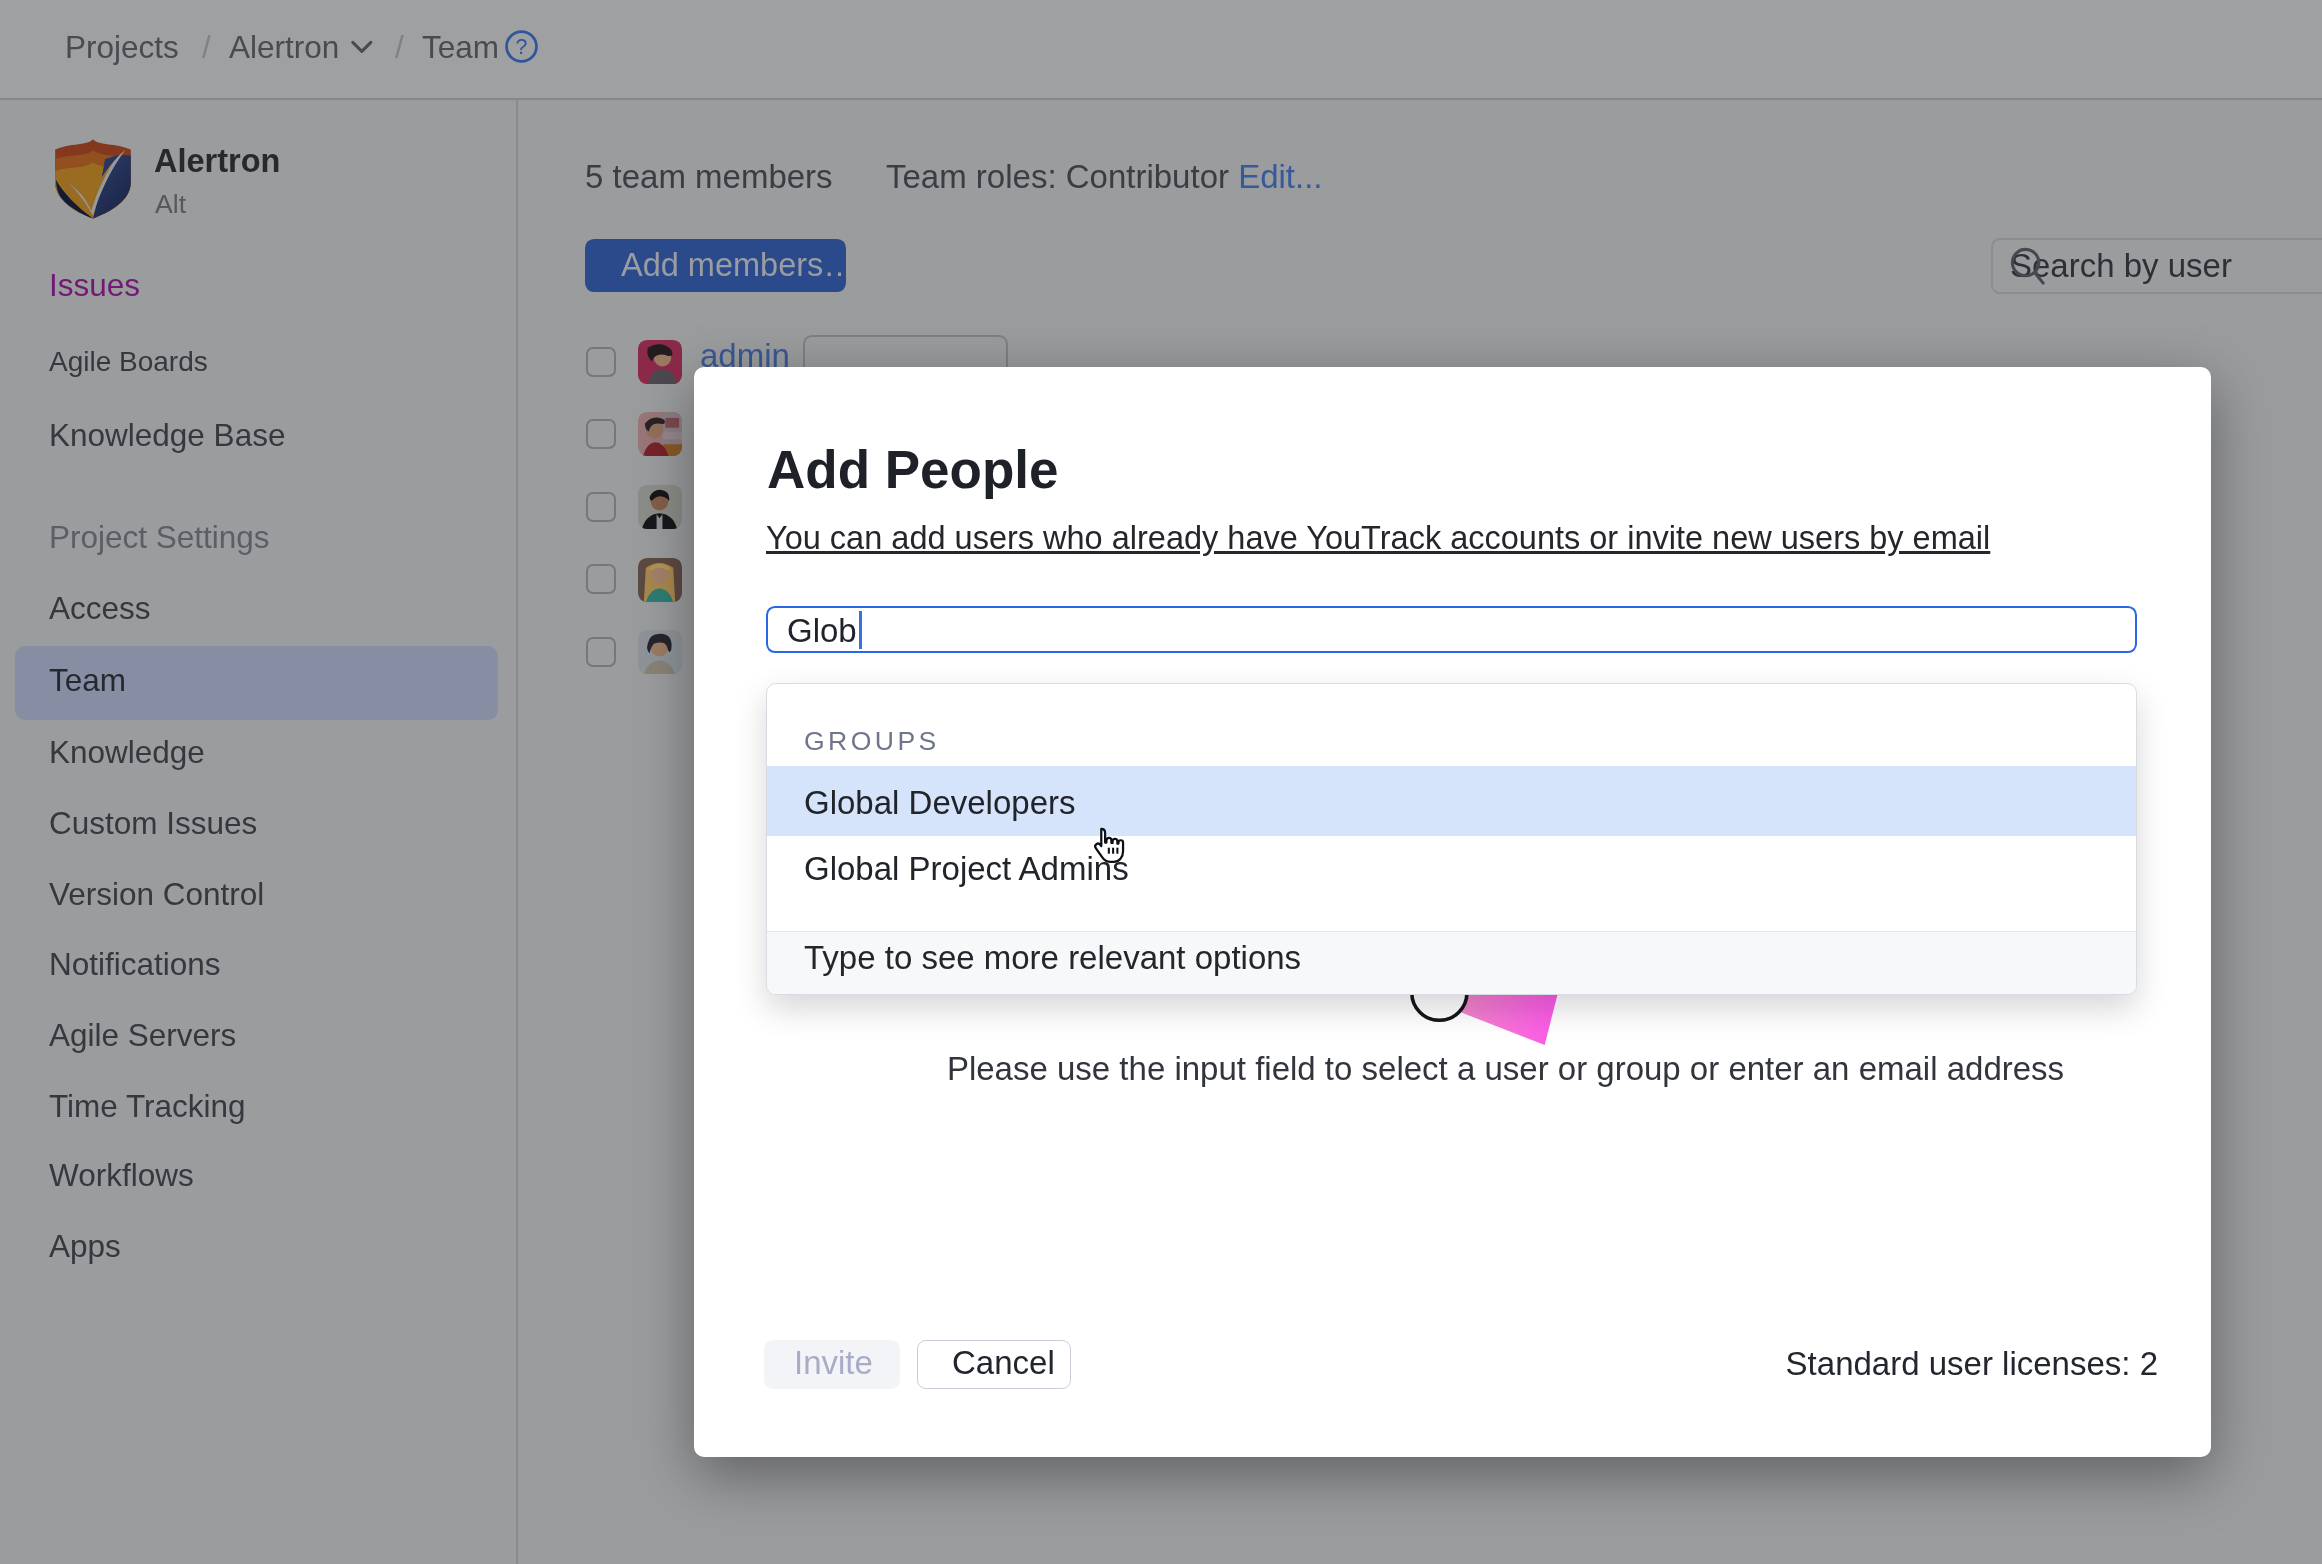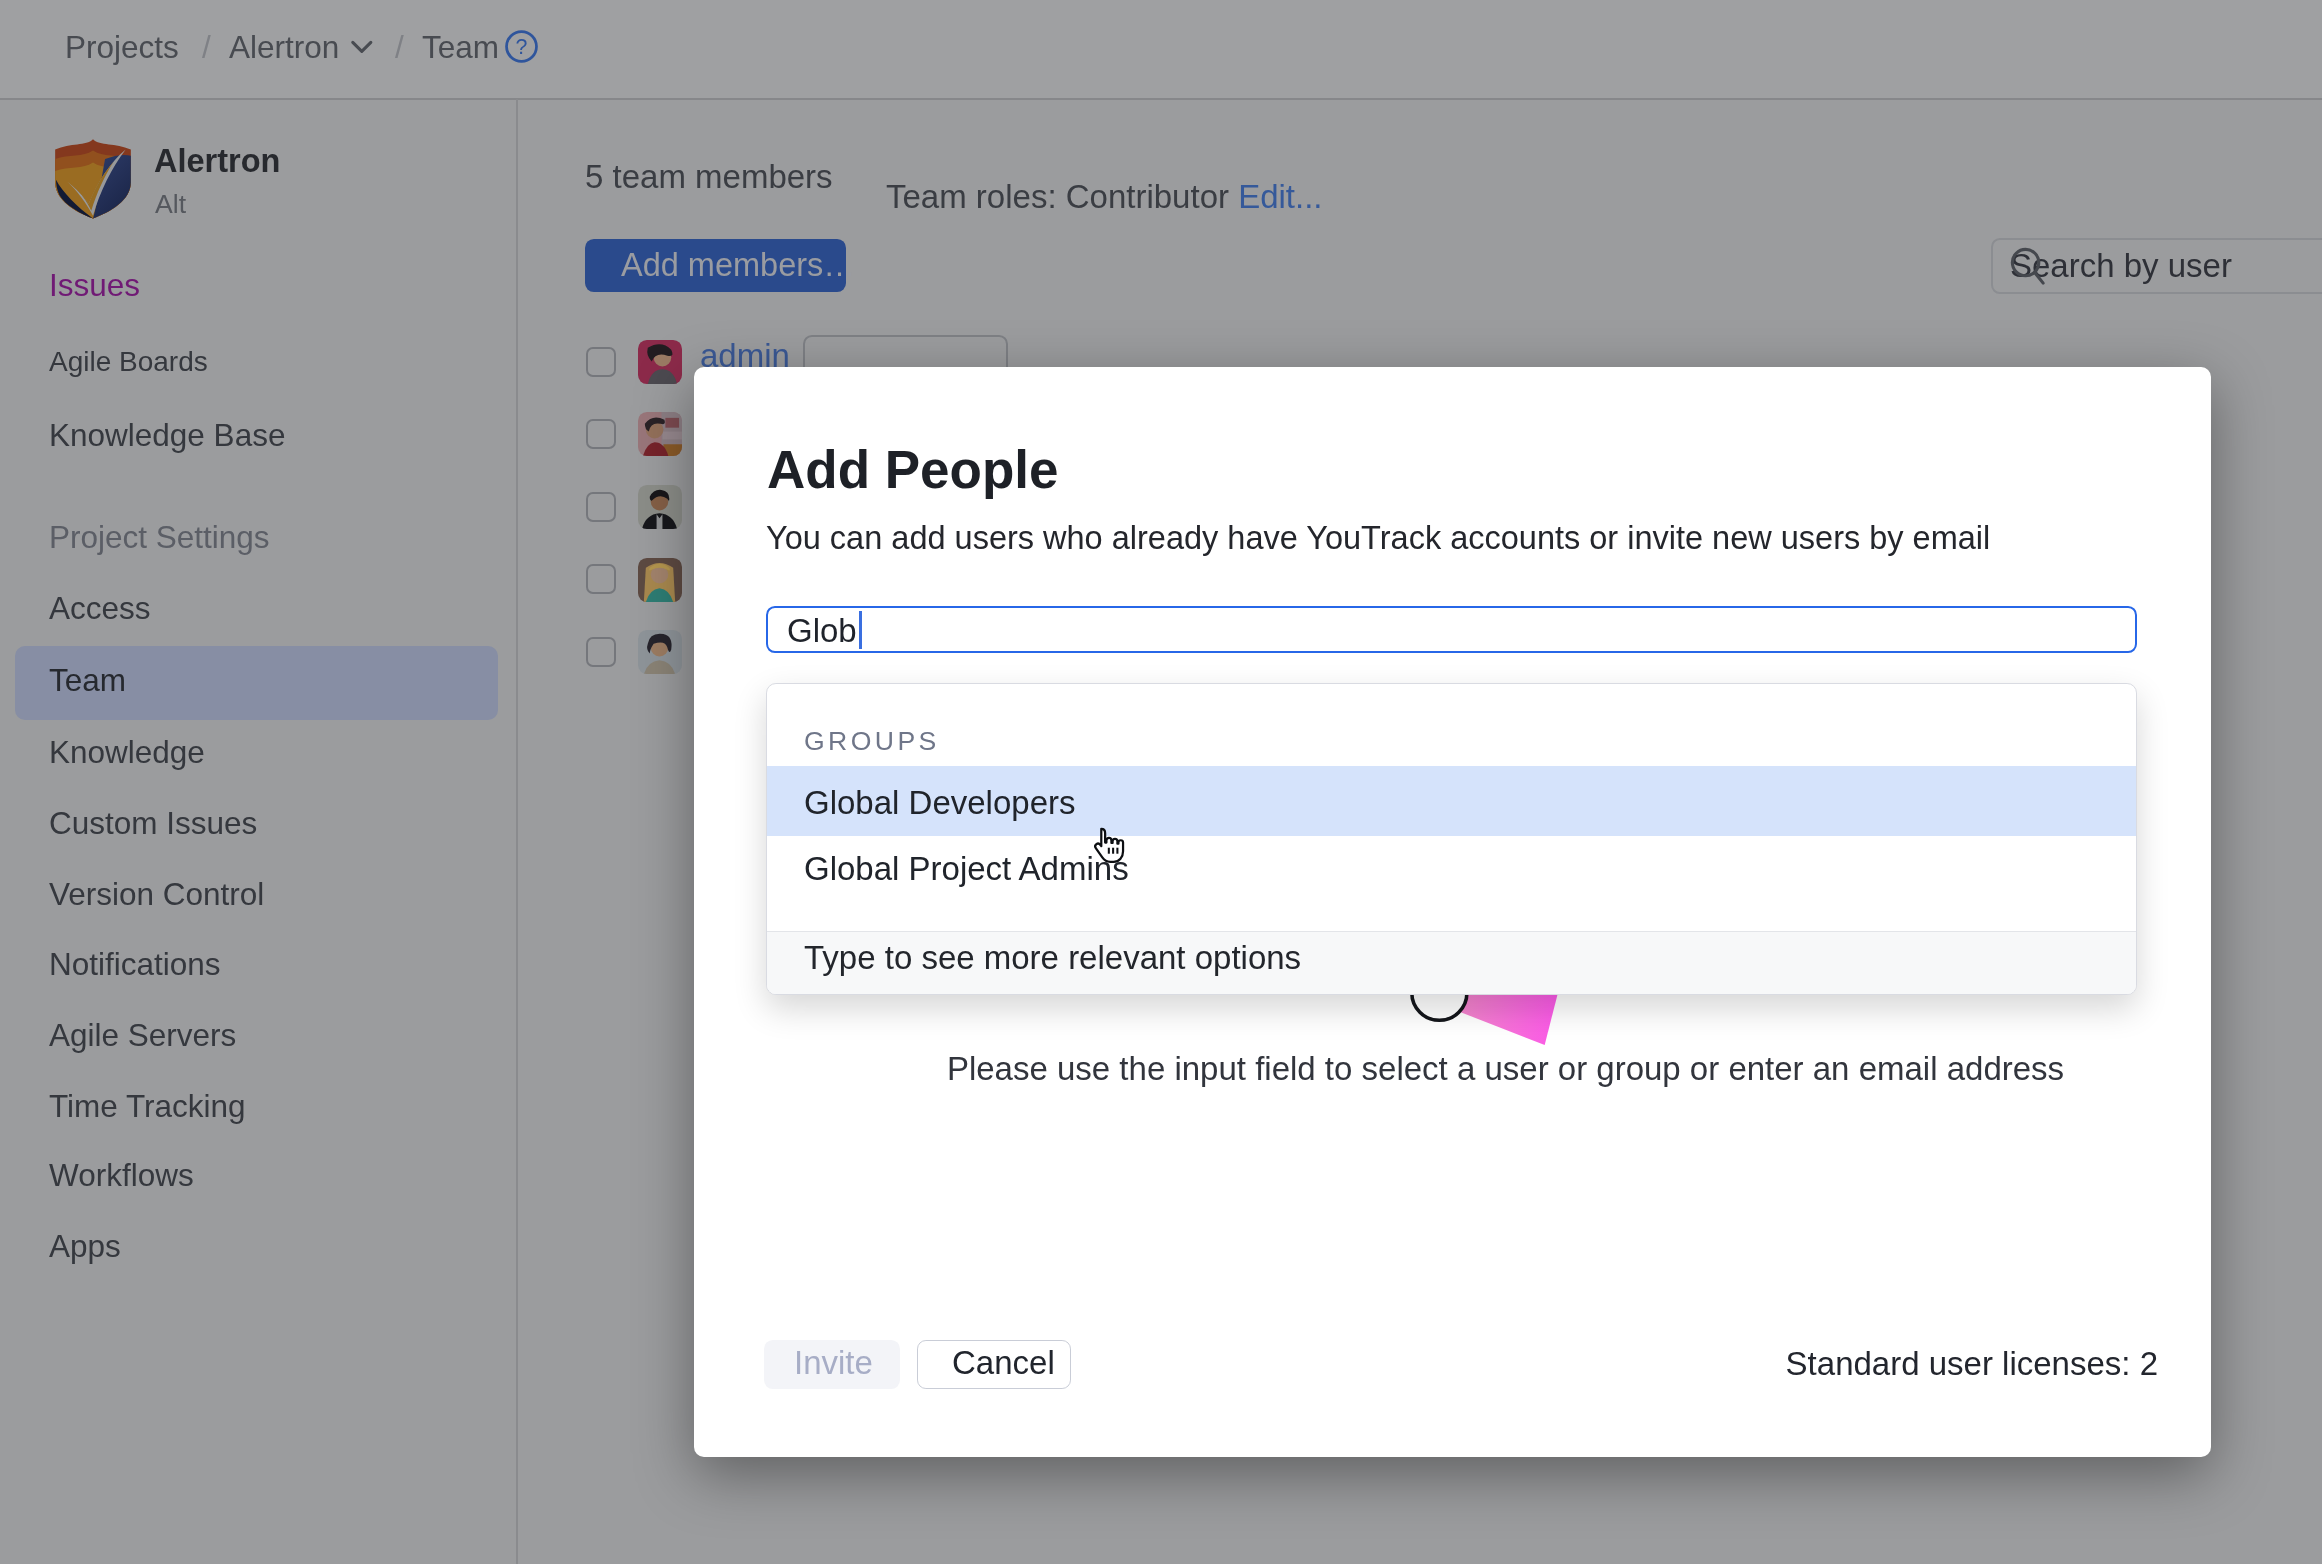--- a/index.html
+++ b/index.html
@@ -65,21 +65,21 @@
 <div class="t" style="left:49px;top:734px;font-size:31.5px;color:#35383e;">Knowledge</div>
 <div class="t" style="left:49px;top:805px;font-size:31.5px;color:#35383e;">Custom Issues</div>
 <div class="t" style="left:49px;top:876px;font-size:31.5px;color:#35383e;">Version Control</div>
 <div class="t" style="left:49px;top:946px;font-size:31.5px;color:#35383e;">Notifications</div>
 <div class="t" style="left:49px;top:1017px;font-size:31.5px;color:#35383e;">Agile Servers</div>
 <div class="t" style="left:49px;top:1088px;font-size:31.5px;color:#35383e;">Time Tracking</div>
 <div class="t" style="left:49px;top:1157px;font-size:31.5px;color:#35383e;">Workflows</div>
 <div class="t" style="left:49px;top:1228px;font-size:31.5px;color:#35383e;">Apps</div>
 
 <div class="t" style="left:585px;top:158px;font-size:33px;color:#3a3d43;">5 team members</div>
-<div class="t" style="left:886px;top:158px;font-size:33px;color:#3a3d43;margin-top:20px;">Team roles: Contributor <span style="color:#35599a;">Edit...</span></div>
+<div class="t" style="left:886px;top:158px;font-size:33px;color:#3a3d43;">Team roles: Contributor <span style="color:#35599a;">Edit...</span></div>
 
 <div class="abs" style="left:585px;top:239px;width:261px;height:53px;border-radius:8.9px;background:#2a4a8c;"></div>
 <div class="t" style="left:621px;top:247px;font-size:32.5px;color:#9a9ca1;">Add members…</div>
 
 <div class="abs" style="left:1991px;top:238px;width:394px;height:56px;border:2px solid #8b8d91;border-radius:8.9px;box-sizing:border-box;"></div>
 <div class="t" style="left:2010px;top:247px;font-size:33px;color:#2e3037;">Search by user</div>
 <svg class="abs" style="left:2006px;top:244px;" width="45" height="45" viewBox="0 0 46 46">
   <circle cx="20" cy="19" r="13.5" fill="none" stroke="#45484e" stroke-width="3.2"></circle>
   <line x1="29.5" y1="29.5" x2="38" y2="40" stroke="#45484e" stroke-width="3.2" stroke-linecap="round"></line>
 </svg>
@@ -127,21 +127,21 @@
   <path d="M6 45 Q10 32 22 31 Q34 32 38 45 Z" fill="#8a8376"></path>
 </svg>
 
 <div class="t" style="left:700px;top:337px;font-size:33px;color:#3a5894;">admin</div>
 <div class="abs" style="left:803px;top:335px;width:205px;height:55px;border:2px solid #7e8085;border-radius:8.9px;box-sizing:border-box;"></div>
 <div class="t" style="left:825px;top:339px;font-size:29.6px;color:#54575d;margin-top:40px;">project owner</div>
 
 <div class="abs" style="left:694px;top:367px;width:1517px;height:1090px;background:#ffffff;border-radius:9.9px;box-shadow:0 17.7px 59px rgba(0,0,0,0.38);"></div>
 
 <div class="t" style="left:767px;top:439px;font-size:53px;font-weight:bold;color:#1e2127;">Add People</div>
-<div class="t" style="left:766px;top:520px;font-size:32.5px;color:#24262c;">You can add users who already have YouTrack accounts or invite new users by email</div>
+<div class="t" style="left:766px;top:520px;font-size:32.5px;color:#24262c;text-decoration:underline;">You can add users who already have YouTrack accounts or invite new users by email</div>
 
 <div class="abs" style="left:766px;top:606px;width:1371px;height:47px;border:2px solid #2767e8;border-radius:8.9px;box-sizing:border-box;"></div>
 <div class="t" style="left:787px;top:612px;font-size:33px;color:#1f232b;">Glob</div>
 <div class="abs" style="left:859px;top:611px;width:3px;height:38px;background:#3a6fe0;"></div>
 
 <svg class="abs" style="left:1399px;top:965px;" width="187" height="89" viewBox="0 0 190 90">
   <defs>
     <linearGradient id="pinkg" x1="0" y1="0" x2="1" y2="0">
       <stop offset="0" stop-color="#f09ac0"></stop>
         <stop offset="1" stop-color="#fb59e7"></stop>

